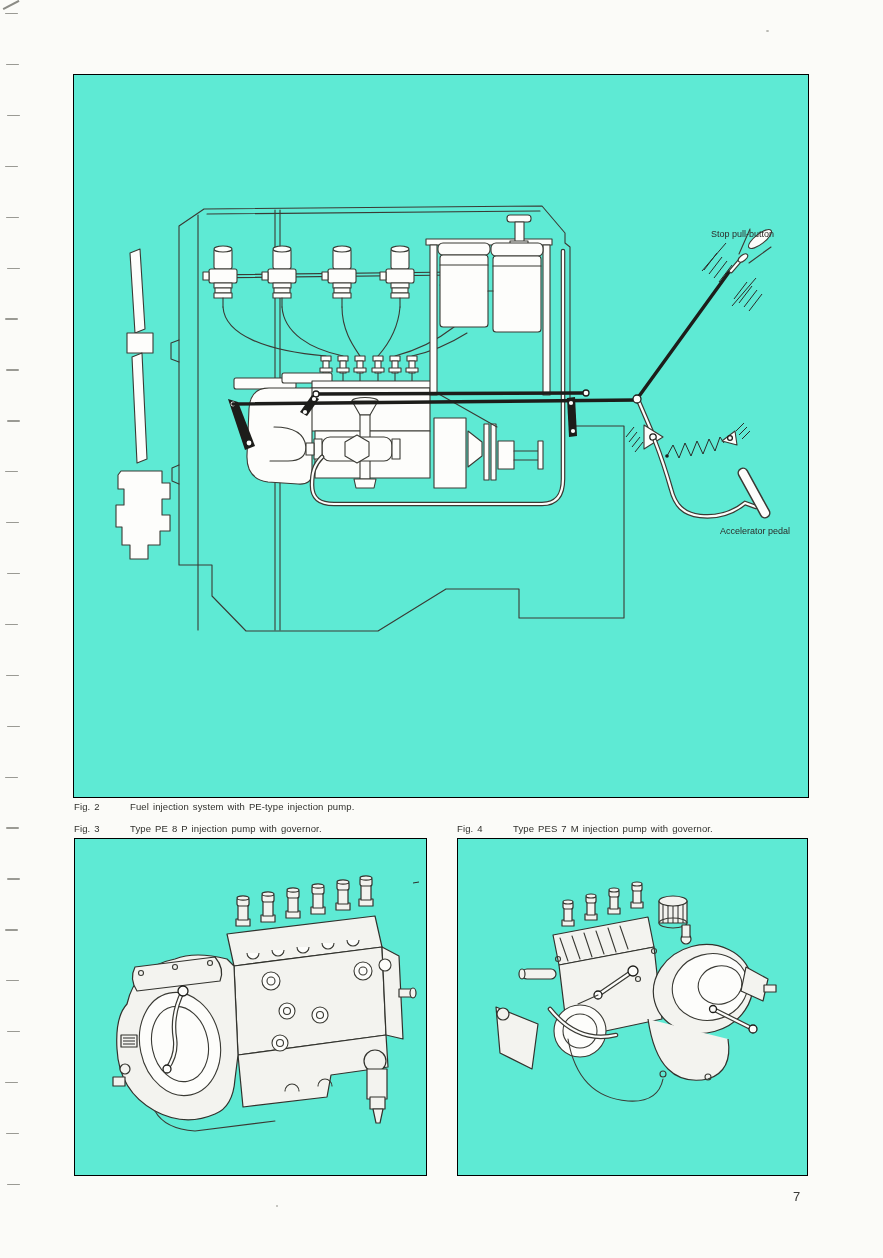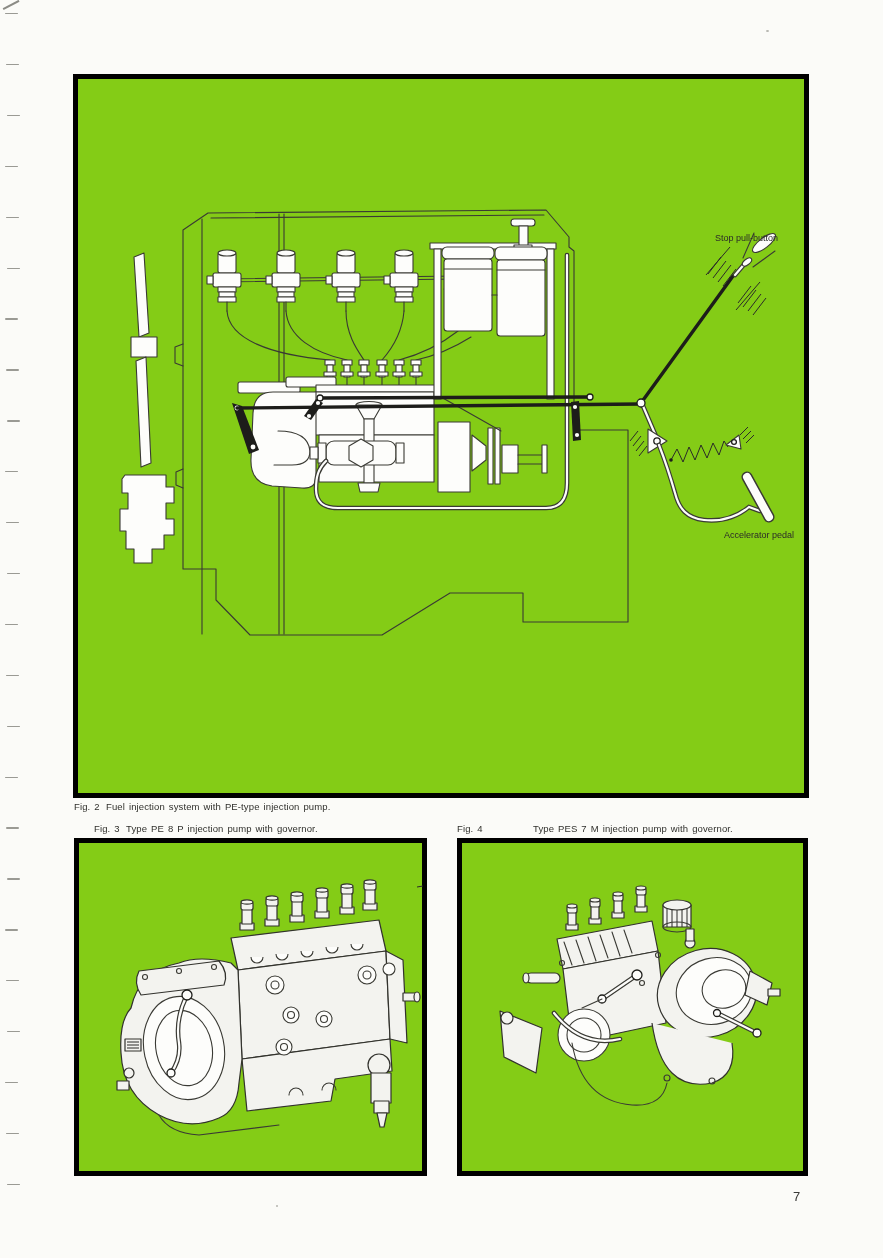--- a/index.html
+++ b/index.html
@@ -1,27 +1,27 @@
 <!DOCTYPE html>
 <html><head>
 <meta charset="utf-8">
 <style>
   html,body{margin:0;padding:0;background:#e8e8e6;}
   .page{position:relative;width:883px;height:1258px;background:#fbfbf8;overflow:hidden;
         font-family:"Liberation Sans",sans-serif;color:#2e2e2c;}
-  .frame{position:absolute;border:5px solid #000000;background:#84cc16;box-sizing:border-box;}
+  .frame{position:absolute;border:1px solid #000000;background:#5eead4;box-sizing:border-box;}
   #fig2-frame{left:73px;top:74px;width:736px;height:724px;}
   #fig3-frame{left:74px;top:838px;width:353px;height:338px;}
   #fig4-frame{left:457px;top:838px;width:351px;height:338px;}
   .caption-row{position:absolute;display:flex;font-size:9.5px;letter-spacing:.12px;word-spacing:1.2px;
                color:#30302c;white-space:nowrap;}
   #cap2{left:74px;top:801px;}
-  #cap3{left:74px;top:823px;margin-left:20px;}
-  #cap4{left:457px;top:823px;gap:44px;}
-  .fig-label{width:32px;flex:0 0 auto;}
+  #cap3{left:74px;top:823px;}
+  #cap4{left:457px;top:823px;}
+  .fig-label{width:56px;flex:0 0 auto;}
   .page-number{position:absolute;left:793px;top:1189px;font-size:13px;color:#3a3a38;}
   .margin-mark{position:absolute;left:6px;width:13px;height:1.4px;background:#9a9a94;border-radius:1px;}
   .corner-tick{position:absolute;left:2px;top:4px;width:18px;height:1.6px;background:#8b8b85;
                transform:rotate(-28deg);}
   .speck{position:absolute;background:#b5b5af;border-radius:50%;}
   svg{position:absolute;left:0;top:0;}
   svg text{font-family:"Liberation Sans",sans-serif;font-size:9px;fill:#2b2b28;}
   .ln{fill:none;stroke:#3a3a34;stroke-width:1.1;stroke-linejoin:round;stroke-linecap:round;}
   .fl{fill:#fdfdfb;stroke:#3a3a34;stroke-width:1.1;stroke-linejoin:round;}
   .fg{fill:#f3f3ef;stroke:#32322d;stroke-width:1.2;stroke-linejoin:round;}

